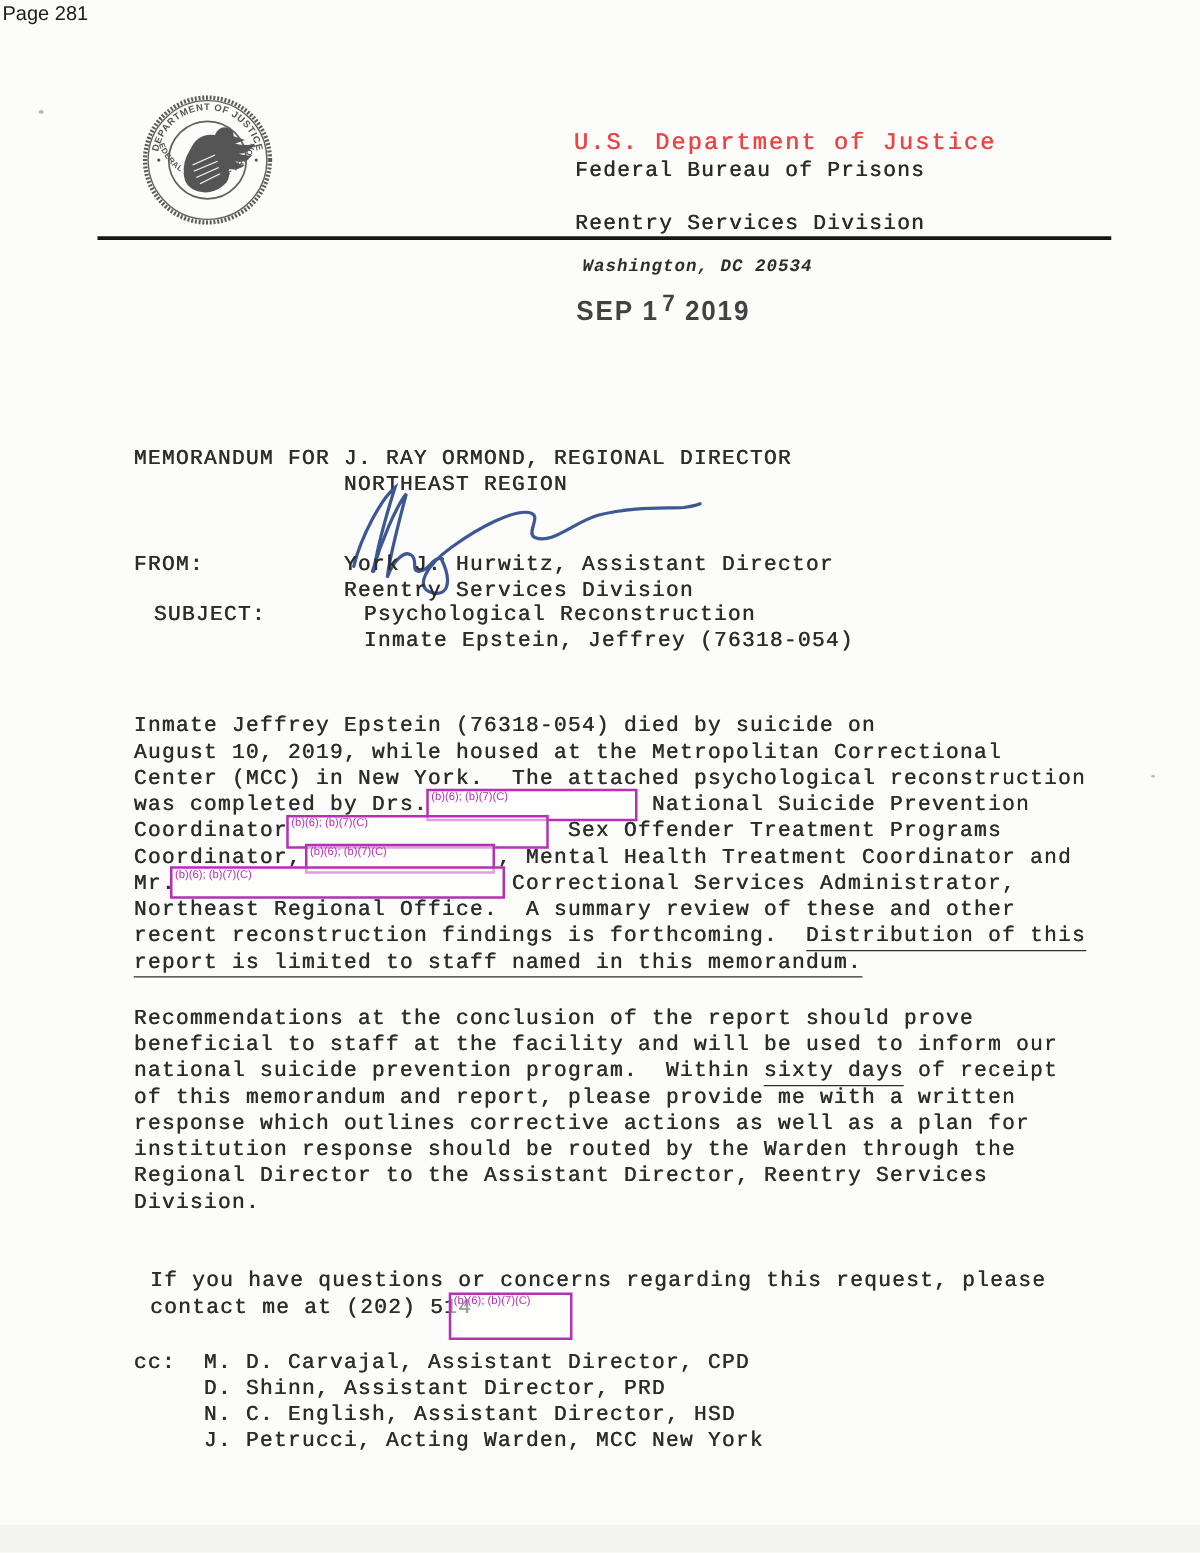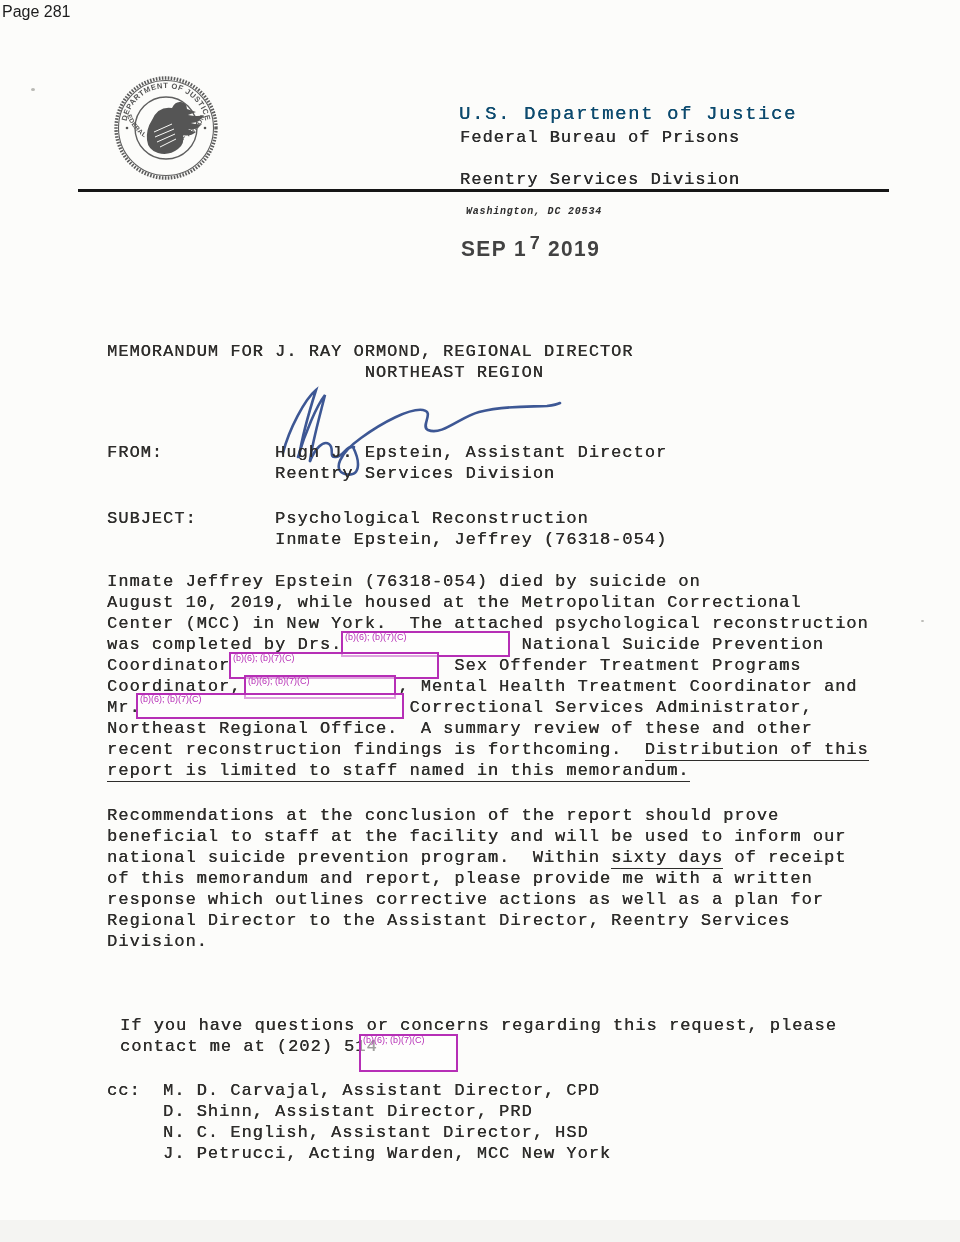--- a/index.html
+++ b/index.html
@@ -17,41 +17,41 @@
 
   .page-label {
     left:2px; top:3px;
     font-family:"Liberation Sans","DejaVu Sans",sans-serif;
     font-size:16px; color:#1c1c1c;
   }
 
   
   .hdr-agency {
     left:459px; top:103px;
-    font-size:19px; letter-spacing:1.6px; color:#0c4a6e;
+    font-size:19px; letter-spacing:1.6px; color:#ef4444;
     white-space:pre; text-shadow:0.3px 0 0 currentColor;
   }
   .hdr-bureau {
     left:460px; top:128px;
     font-size:17px; letter-spacing:1px; color:#2b2b2b;
     white-space:pre; text-shadow:0.3px 0 0 currentColor;
   }
   .hdr-division {
     left:460px; top:170px;
     font-size:17px; letter-spacing:1px; color:#2b2b2b;
     white-space:pre; text-shadow:0.3px 0 0 currentColor;
   }
   .hdr-division span { border-bottom:1.8px solid #1a1a1a; padding-bottom:2px; }
   .hdr-rule {
     left:78px; top:189px; width:811px; height:2.5px;
     background:#161616;
   }
   .hdr-address {
     left:466px; top:206px;
-    font-size:10px; letter-spacing:0.8px;
+    font-size:14px; letter-spacing:0.8px;
     font-weight:bold; font-style:italic; color:#2d2d2d;
     white-space:pre;
   }
   .date-stamp {
     left:461px; top:236px;
     font-family:"Liberation Sans","DejaVu Sans",sans-serif;
     font-weight:700; font-size:22px; letter-spacing:1.5px;
     color:#424242; white-space:pre;
     transform:scaleX(0.95); transform-origin:left top;
   }
@@ -123,42 +123,42 @@
     </svg>
   </div>
 
   <div class="abs hdr-agency">U.S. Department of Justice</div>
   <div class="abs hdr-bureau">Federal Bureau of Prisons</div>
   <div class="abs hdr-division"><span>Reentry Services Division</span></div>
   <div class="abs hdr-rule"></div>
   <div class="abs hdr-address">Washington, DC 20534</div>
   <div class="abs date-stamp"><span>SEP 1</span><span class="raised">7</span><span class="year">2019</span></div>
 
-  <div class="tblock" style="top:341px;text-align:center;">
+  <div class="tblock" style="top:357px;">
     <div class="ln">MEMORANDUM FOR J. RAY ORMOND, REGIONAL DIRECTOR</div>
     <div class="ln">               NORTHEAST REGION</div>
   </div>
 
   <div class="abs" style="left:263px;top:383px;width:300px;height:100px;">
     <svg width="300" height="100" viewBox="0 0 300 100" style="overflow:visible">
       <g fill="none" stroke="#2d4a8c" stroke-width="2.6" stroke-linecap="round" opacity="0.92">
         <path d="M20,70 C26,46 42,16 53,7 C47,26 39,54 36,74"></path>
         <path d="M35,74 C42,50 54,22 62,12 C57,32 49,60 47,78"></path>
         <path d="M47,78 C52,66 60,57 66,61 C72,65 65,75 73,74 C81,73 83,62 91,64"></path>
         <path d="M90,64 C98,80 97,95 82,91 C69,87 77,70 98,55 C120,39 147,25 160,27 C172,29 157,43 165,47 C179,53 197,34 216,29 C244,22 270,24 284,23 C291,22 295,21 297,20"></path>
       </g>
     </svg>
   </div>
 
   <div class="tblock" style="top:442px;">
-    <div class="ln">FROM:          Hugh J. Epstein, Assistant Director</div>
+    <div class="ln">FROM:          York J. Hurwitz, Assistant Director</div>
     <div class="ln">               Reentry Services Division</div>
   </div>
 
-  <div class="tblock" style="top:508px;">
+  <div class="tblock" style="top:482px;margin-left:16px;">
     <div class="ln">SUBJECT:       Psychological Reconstruction</div>
     <div class="ln">               Inmate Epstein, Jeffrey (76318-054)</div>
   </div>
 
   <div class="tblock" style="top:571px;">
     <div class="ln">Inmate Jeffrey Epstein (76318-054) died by suicide on</div>
     <div class="ln">August 10, 2019, while housed at the Metropolitan Correctional</div>
     <div class="ln">Center (MCC) in New York.  The attached psychological reconstruction</div>
     <div class="ln">was completed by Drs.                National Suicide Prevention</div>
     <div class="ln">Coordinator                    Sex Offender Treatment Programs</div>
@@ -168,20 +168,21 @@
     <div class="ln"><span>recent reconstruction findings is forthcoming.  </span><span class="u">Distribution of this</span></div>
     <div class="ln"><span class="u">report is limited to staff named in this memorandum.</span></div>
   </div>
 
   <div class="tblock" style="top:805px;">
     <div class="ln">Recommendations at the conclusion of the report should prove</div>
     <div class="ln">beneficial to staff at the facility and will be used to inform our</div>
     <div class="ln"><span>national suicide prevention program.  Within </span><span class="u">sixty days</span><span> of receipt</span></div>
     <div class="ln">of this memorandum and report, please provide me with a written</div>
     <div class="ln">response which outlines corrective actions as well as a plan for</div>
+    <div class="ln">institution response should be routed by the Warden through the</div>
     <div class="ln">Regional Director to the Assistant Director, Reentry Services</div>
     <div class="ln">Division.</div>
   </div>
 
   <div class="tblock" style="top:1015px;margin-left:13px;">
     <div class="ln">If you have questions or concerns regarding this request, please</div>
     <div class="ln">contact me at (202) 514</div>
   </div>
 
   <div class="tblock" style="top:1080px;">

